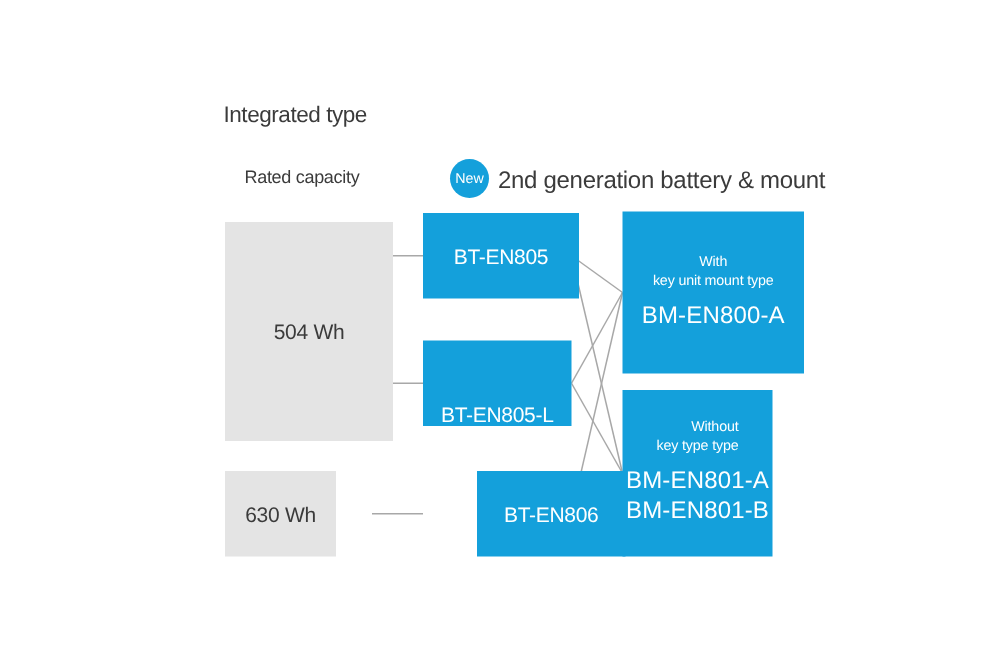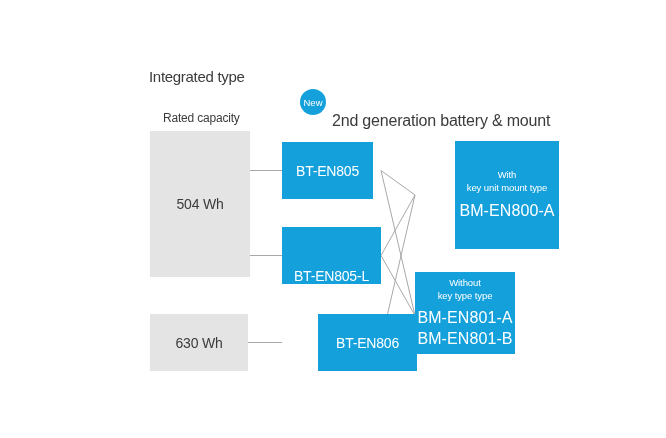--- a/index.html
+++ b/index.html
@@ -38,21 +38,21 @@
     font-size: 15px;
     letter-spacing: -0.3px;
     color: var(--text-dark);
   }
   .capacity-label {
     left: 163px; top: 111px;
     font-size: 12px;
     letter-spacing: -0.2px;
   }
   .new-badge {
-    left: 300px; top: 89px;
+    left: 300px; top: 106px;
     width: 26px; height: 26px;
     border-radius: 50%;
     background: var(--accent);
     color: #fff;
     font-size: 9.5px;
     display: flex;
     align-items: center;
     justify-content: center;
   }
   .gen-label {
@@ -73,27 +73,27 @@
     color: var(--text-dark);
     font-size: 14px;
     letter-spacing: -0.2px;
   }
   .bt-box, .bm-box {
     background: var(--accent);
     color: #ffffff;
     font-size: 14px;
     letter-spacing: -0.2px;
   }
-  #node-cap-504 { left: 150px; top: 131px; width: 100px; height: 146px; }
-  #node-cap-630 { left: 150px; top: 314px; width: 98px; height: 57px; }
-  #node-bt-en805   { left: 282px; top: 142px; width: 91px; height: 57px; }
+  #node-cap-504 { left: 150px; top: 148px; width: 112px; height: 146px; }
+  #node-cap-630 { left: 150px; top: 314px; width: 74px; height: 57px; }
+  #node-bt-en805   { left: 282px; top: 142px; width: 104px; height: 57px; }
   #node-bt-en805-l { left: 282px; top: 227px; width: 99px; height: 57px; justify-content: flex-end; }
   #node-bt-en806   { left: 282px; top: 314px; width: 99px; height: 57px; margin-left: 36px; }
-  #node-bm-en800 { left: 415px; top: 141px; width: 104px; height: 108px; margin-left: 40px; }
-  #node-bm-en801 { left: 415px; top: 272px; width: 100px; height: 82px; }
+  #node-bm-en800 { left: 415px; top: 141px; width: 121px; height: 108px; }
+  #node-bm-en801 { left: 415px; top: 260px; width: 100px; height: 111px; text-align: right; }
 
   .mount-type {
     font-size: 9.5px;
     line-height: 1.35;
     letter-spacing: -0.1px;
   }
   .mount-models {
     margin-top: 6px;
     font-size: 16px;
     line-height: 1.28;

